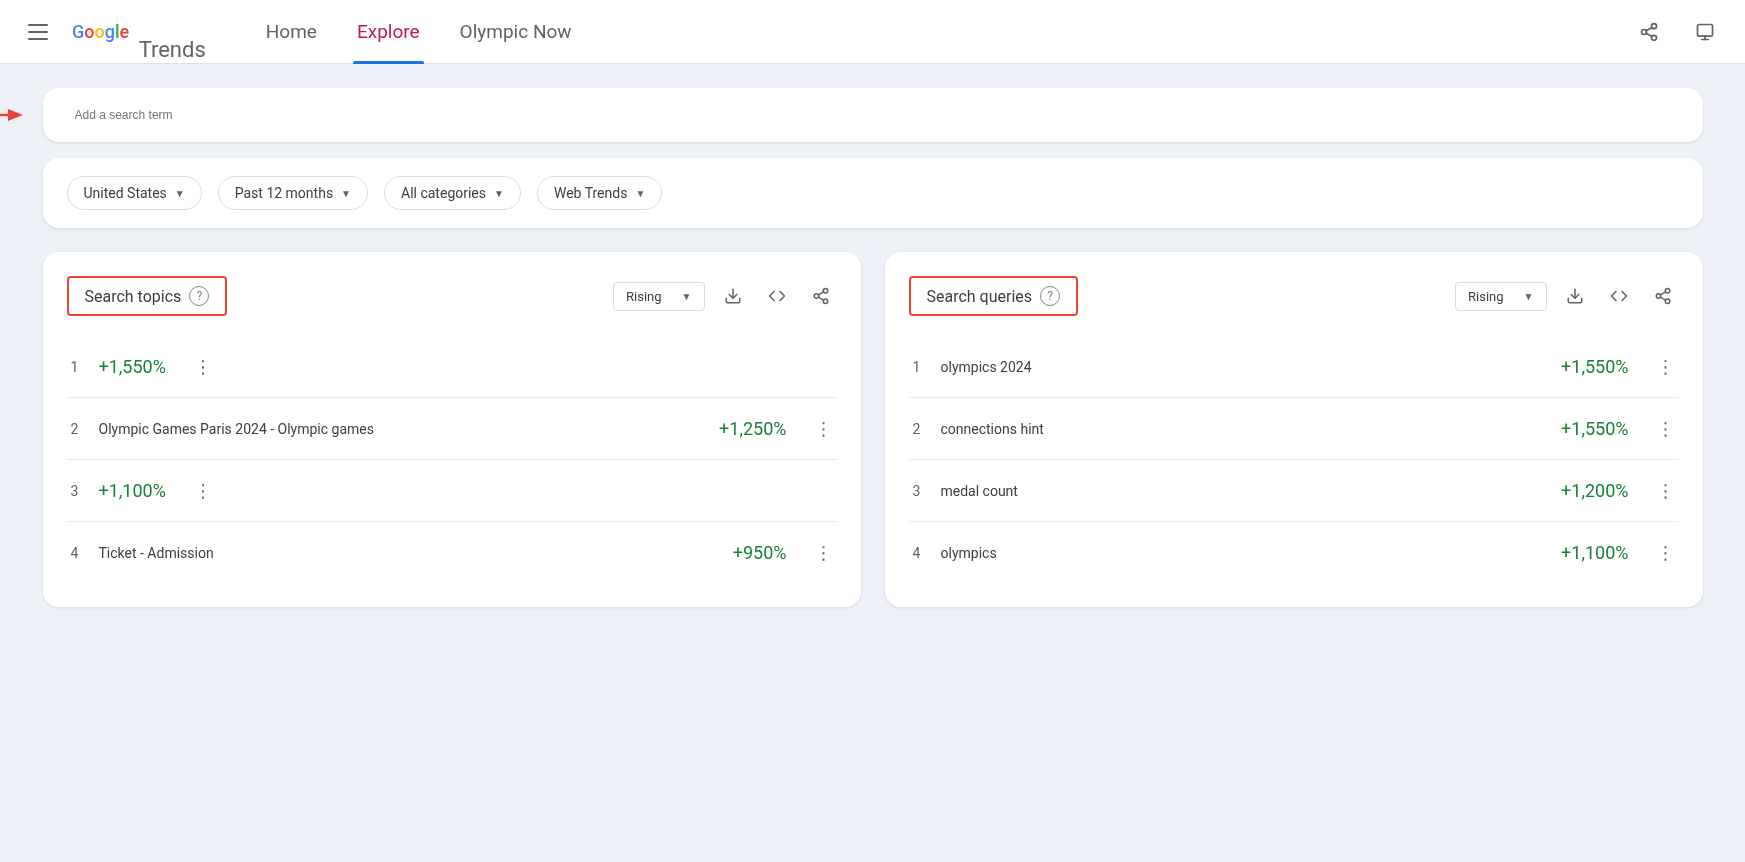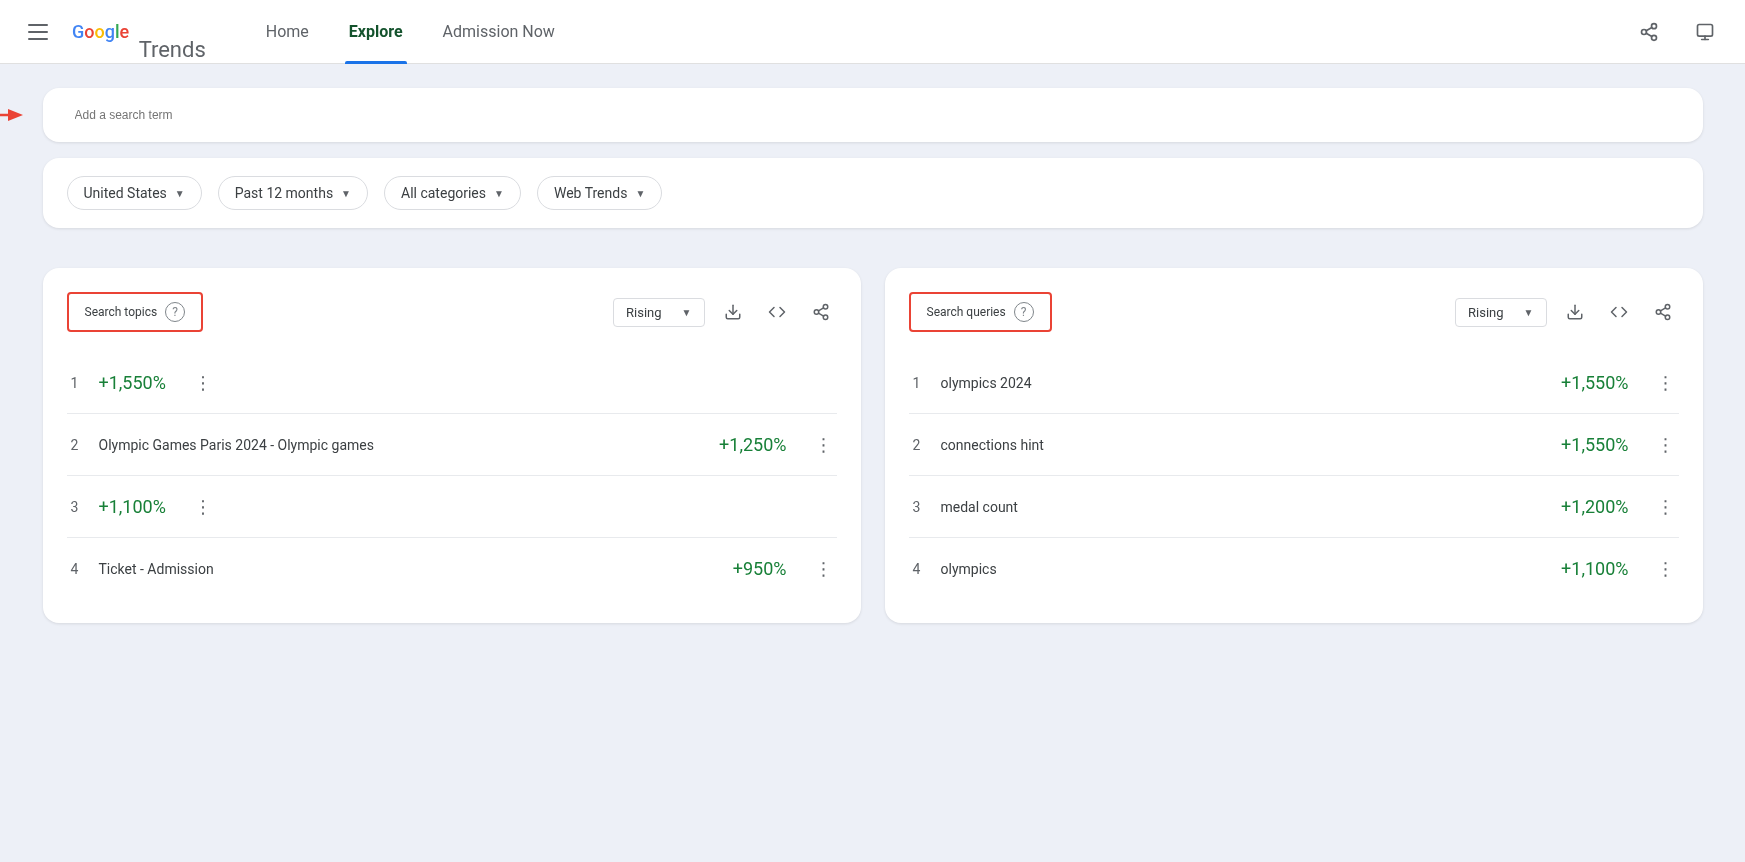--- a/index.html
+++ b/index.html
@@ -67,33 +67,33 @@
     }
 
     
     .nav {
       display: flex;
       align-items: center;
       gap: 32px;
       margin-left: 40px;
     }
     .nav-item {
-      font-size: 16px;
+      font-size: 19px;
       color: #5f6368;
       text-decoration: none;
       padding: 0 4px;
       height: 64px;
       display: flex;
       align-items: center;
       cursor: pointer;
       position: relative;
     }
     .nav-item.active {
-      color: #14532d;
-      font-weight: 700;
+      color: #be185d;
+      font-weight: 400;
     }
     .nav-item.active::after {
       content: '';
       position: absolute;
       bottom: 0;
       left: 0;
       right: 0;
       height: 3px;
       background: #1a73e8;
       border-radius: 2px 2px 0 0;
@@ -151,21 +151,21 @@
       width: 100%;
       background: transparent;
       caret-color: #1a73e8;
     }
 
     
     .filter-bar {
       background: #fff;
       border-radius: 16px;
       padding: 18px 24px;
-      margin-bottom: 40px;
+      margin-bottom: 24px;
       display: flex;
       align-items: center;
       gap: 16px;
       box-shadow: 0 1px 3px rgba(0,0,0,0.1);
     }
     .filter-dropdown {
       display: flex;
       align-items: center;
       gap: 8px;
       padding: 8px 16px;
@@ -202,21 +202,21 @@
     }
     .card-title-box {
       display: flex;
       align-items: center;
       gap: 8px;
       border: 2px solid #ea4335;
       border-radius: 4px;
       padding: 8px 16px;
     }
     .card-title-text {
-      font-size: 12px;
+      font-size: 16px;
       color: #3c4043;
       font-weight: 400;
     }
     .help-icon {
       width: 20px;
       height: 20px;
       border: 1.5px solid #80868b;
       border-radius: 50%;
       display: flex;
       align-items: center;
@@ -303,21 +303,21 @@
     </div>
     <a class="logo" href="#">
       <span class="logo-google">
         <span class="logo-g">G</span><span class="logo-o1">o</span><span class="logo-o2">o</span><span class="logo-g2">g</span><span class="logo-l">l</span><span class="logo-e">e</span>
       </span>
       <span class="logo-trends">&nbsp;Trends</span>
     </a>
     <nav class="nav">
       <a class="nav-item">Home</a>
       <a class="nav-item active">Explore</a>
-      <a class="nav-item">Admission Now</a>
+      <a class="nav-item">Olympic Now</a>
     </nav>
   </div>
   <div class="header-right">
     <div class="icon-btn">
       <svg width="20" height="20" viewBox="0 0 24 24" fill="none" stroke="#5f6368" stroke-width="2" stroke-linecap="round" stroke-linejoin="round">
         <circle cx="18" cy="5" r="3"></circle>
           <circle cx="6" cy="12" r="3"></circle>
           <circle cx="18" cy="19" r="3"></circle>
         <line x1="8.59" y1="13.51" x2="15.42" y2="17.49"></line>
           <line x1="15.41" y1="6.51" x2="8.59" y2="10.49"></line>

